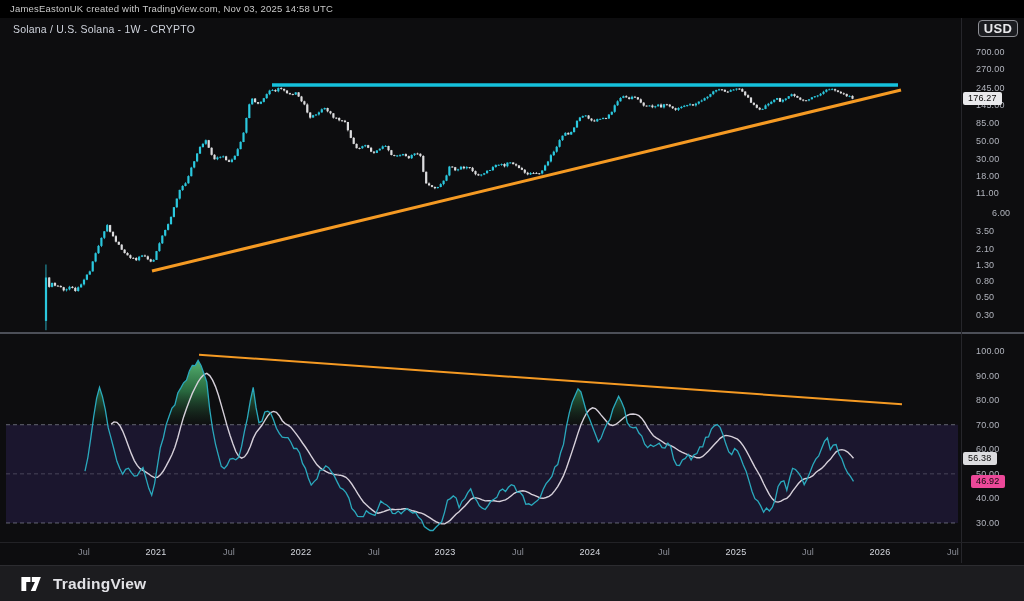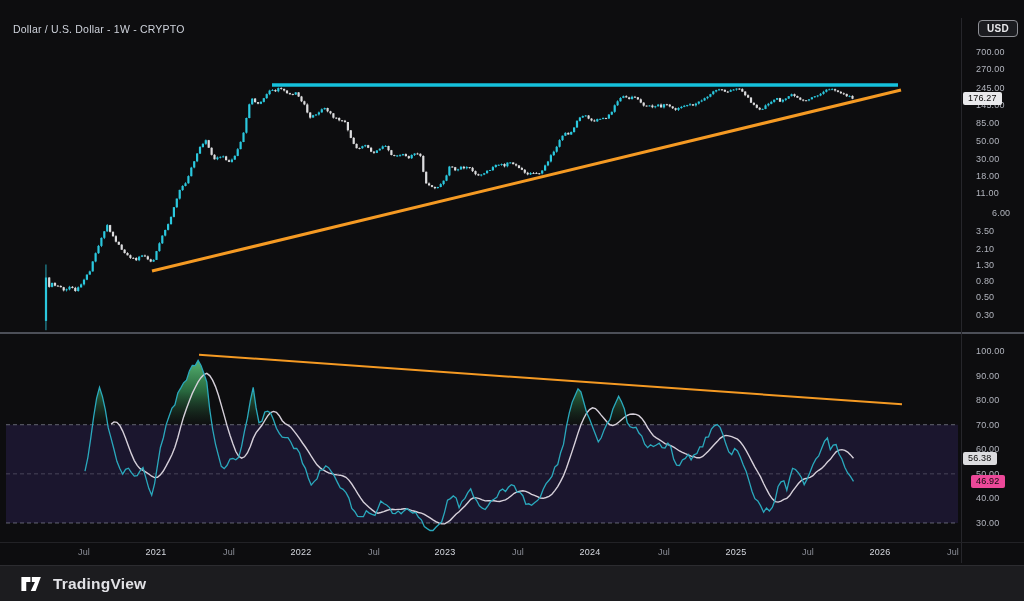--- a/index.html
+++ b/index.html
@@ -14,21 +14,21 @@
     background:#000; z-index:5; color:#c9c9c9; font-size:9.5px;
     line-height:18px; padding-left:10px; letter-spacing:.2px;
   }
   .symbol-title {
     position:absolute; left:13px; top:23px; z-index:4;
     color:#cfd3dc; font-size:10.5px; letter-spacing:.2px;
   }
   .usd-button {
     position:absolute; left:978px; top:20px; width:40px; height:17px; z-index:4;
     background:#1b1c20; border:1px solid #8f9096; border-radius:4px;
-    color:#e9e9ec; font-size:10px; font-weight:bold; text-align:center;
+    color:#e9e9ec; font-size:13px; font-weight:bold; text-align:center;
     line-height:15px; letter-spacing:.3px; cursor:pointer;
   }
   #chart-svg { position:absolute; left:0; top:0; z-index:1; }
   .price-axis {
     position:absolute; left:962px; top:18px; width:62px; height:545px; z-index:2;
     cursor:ns-resize;
   }
   .axis-tick {
     position:absolute; left:14px; color:#b2b5be; font-size:9px; letter-spacing:.2px;
     white-space:nowrap;
@@ -55,20 +55,23 @@
     background:#1c1c1f; border-top:1px solid #2c2c30;
     display:flex; align-items:center; padding-left:20px;
   }
   .tv-logo { width:25px; height:20px; margin-right:8px; }
   .brand-text { color:#e2e2e6; font-size:15.5px; font-weight:bold; letter-spacing:.2px; }
 </style>
 </head>
 <body>
 
 <div id="stage">
+  <div class="attribution-bar">
+    <span>JamesEastonUK created with TradingView.com, Nov 03, 2025 14:58 UTC</span>
+  </div>
 
   <svg id="chart-svg" width="1024" height="601">
       <defs>
         <linearGradient id="gGrad" gradientUnits="userSpaceOnUse" x1="0" y1="351" x2="0" y2="424.713">
           <stop offset="0%" stop-color="#6fd98b" stop-opacity="0.95"></stop>
           <stop offset="55%" stop-color="#3aa35d" stop-opacity="0.6"></stop>
           <stop offset="100%" stop-color="#234a30" stop-opacity="0.05"></stop>
         </linearGradient>
       </defs>
       <rect x="6" y="424.713" width="952" height="98.28400000000005" fill="rgba(106,76,210,0.16)"></rect>
@@ -639,21 +642,21 @@
       <line x1="272" y1="84.90462183292898" x2="898" y2="84.90462183292898" stroke="#15c1dc" stroke-width="3.5"></line>
       <path d="M92.6,424.7 L93.7,416.5 L96.6,398.4 L99.5,387.3 L102.4,396.4 L105.3,409.6 L107.7,424.7 Z M166.2,424.7 L166.2,424.6 L169.1,416.2 L172.0,408.0 L174.9,405.0 L177.8,393.0 L180.7,388.1 L183.6,382.8 L186.5,380.2 L189.4,370.9 L192.3,365.5 L195.2,365.6 L198.1,360.3 L201.0,365.5 L203.9,373.5 L206.8,382.1 L209.7,409.2 L212.0,424.7 Z M245.9,424.7 L247.4,418.2 L250.3,400.8 L253.2,387.4 L256.1,407.9 L259.0,422.7 L261.9,421.3 L264.8,412.0 L267.7,411.1 L270.6,413.0 L273.5,419.7 L275.2,424.7 Z M566.8,424.7 L569.3,412.8 L572.2,402.1 L575.1,395.4 L578.0,388.8 L580.9,391.9 L583.8,402.2 L586.7,412.7 L589.6,419.0 L591.8,424.7 Z M606.5,424.7 L607.0,423.7 L609.9,419.6 L612.8,409.3 L615.7,402.7 L618.6,396.3 L621.5,401.8 L624.4,409.0 L627.3,422.7 L628.7,424.7 Z M717.0,424.7 L717.2,424.6 L717.3,424.7 Z " fill="url(#gGrad)"></path>
       <path d="M111.1,424.1 L114.0,421.9 L116.9,422.3 L119.8,425.4 L122.7,431.1 L125.6,438.2 L128.5,446.3 L131.4,453.9 L134.3,460.6 L137.2,465.4 L140.1,468.6 L143.0,470.4 L145.9,472.1 L148.8,474.0 L151.7,476.2 L154.6,477.6 L157.5,477.3 L160.4,474.8 L163.3,471.0 L166.2,465.9 L169.1,460.4 L172.0,454.5 L174.9,447.2 L177.8,437.7 L180.7,426.9 L183.6,416.9 L186.5,408.4 L189.4,400.7 L192.3,393.4 L195.2,387.5 L198.1,381.9 L201.0,377.7 L203.9,374.5 L206.8,373.4 L209.7,375.6 L212.6,380.2 L215.5,386.6 L218.4,395.0 L221.3,405.1 L224.2,415.4 L227.1,425.9 L230.0,435.2 L232.9,443.7 L235.8,451.5 L238.7,456.3 L241.6,458.1 L244.5,456.8 L247.4,453.0 L250.3,446.5 L253.2,438.4 L256.1,432.6 L259.0,429.0 L261.9,425.3 L264.8,420.5 L267.7,415.9 L270.6,412.5 L273.5,411.4 L276.4,412.4 L279.3,415.7 L282.2,420.7 L285.1,423.6 L288.0,425.1 L290.9,427.2 L293.8,430.9 L296.7,434.6 L299.6,438.6 L302.5,443.0 L305.4,447.0 L308.3,451.4 L311.2,456.2 L314.1,460.6 L317.0,464.8 L319.9,467.6 L322.8,469.7 L325.7,471.4 L328.6,472.9 L331.5,473.7 L334.4,474.5 L337.3,474.9 L340.2,475.2 L343.1,476.0 L346.0,477.3 L348.9,480.1 L351.8,484.0 L354.7,488.5 L357.6,493.4 L360.5,497.9 L363.4,502.0 L366.3,504.8 L369.2,507.4 L372.1,509.9 L375.0,512.1 L377.9,513.2 L380.8,512.5 L383.7,511.6 L386.6,510.5 L389.5,509.6 L392.4,509.3 L395.3,509.6 L398.2,509.4 L401.1,509.3 L404.0,508.8 L406.9,508.8 L409.8,509.8 L412.7,510.8 L415.6,511.5 L418.5,512.5 L421.4,513.1 L424.3,514.4 L427.2,516.2 L430.1,517.8 L433.0,519.8 L435.9,521.7 L438.8,523.0 L441.7,523.9 L444.6,523.9 L447.5,522.2 L450.4,520.1 L453.3,517.0 L456.2,514.0 L459.1,511.7 L462.0,508.8 L464.9,505.9 L467.8,502.7 L470.7,499.4 L473.6,497.8 L476.5,497.9 L479.4,498.6 L482.3,499.8 L485.2,500.9 L488.1,500.7 L491.0,500.7 L493.9,500.8 L496.8,501.3 L499.7,501.5 L502.6,500.7 L505.5,499.9 L508.4,498.0 L511.3,495.7 L514.2,493.3 L517.1,491.9 L520.0,491.1 L522.9,490.7 L525.8,491.4 L528.7,492.7 L531.6,494.3 L534.5,495.4 L537.4,496.7 L540.3,498.0 L543.2,498.3 L546.1,497.5 L549.0,496.3 L551.9,494.3 L554.8,490.6 L557.7,486.7 L560.6,481.4 L563.5,475.6 L566.4,468.2 L569.3,459.8 L572.2,451.1 L575.1,442.3 L578.0,433.1 L580.9,424.7 L583.8,418.2 L586.7,413.0 L589.6,409.6 L592.5,407.8 L595.4,408.6 L598.3,411.5 L601.2,415.1 L604.1,418.5 L607.0,422.0 L609.9,424.8 L612.8,425.5 L615.7,424.5 L618.6,422.2 L621.5,419.7 L624.4,417.2 L627.3,415.3 L630.2,414.2 L633.1,414.0 L636.0,414.4 L638.9,415.7 L641.8,418.4 L644.7,422.5 L647.6,427.6 L650.5,431.9 L653.4,435.7 L656.3,437.9 L659.2,439.6 L662.1,441.5 L665.0,443.6 L667.9,444.6 L670.8,445.7 L673.7,447.2 L676.6,449.0 L679.5,451.0 L682.4,452.4 L685.3,453.7 L688.2,454.8 L691.1,456.1 L694.0,456.7 L696.9,457.8 L699.8,457.8 L702.7,456.5 L705.6,453.8 L708.5,450.9 L711.4,447.8 L714.3,444.6 L717.2,441.6 L720.1,438.3 L723.0,436.3 L725.9,435.4 L728.8,435.9 L731.7,436.7 L734.6,437.8 L737.5,439.2 L740.4,442.0 L743.3,445.9 L746.2,450.6 L749.1,456.0 L752.0,461.6 L754.9,467.1 L757.8,472.0 L760.7,477.1 L763.6,483.5 L766.5,489.2 L769.4,494.6 L772.3,498.8 L775.2,501.6 L778.1,502.1 L781.0,501.2 L783.9,499.4 L786.8,498.3 L789.7,495.6 L792.6,491.2 L795.5,487.3 L798.4,483.5 L801.3,480.5 L804.2,479.0 L807.1,478.2 L810.0,477.3 L812.9,475.7 L815.8,472.5 L818.7,470.3 L821.6,468.4 L824.5,465.6 L827.4,462.1 L830.3,459.3 L833.2,455.4 L836.1,451.9 L839.0,450.1 L841.9,449.6 L844.8,450.4 L847.7,452.1 L850.6,454.9 L853.5,458.2 " fill="none" stroke="#d6d0da" stroke-width="1.4"></path>
       <path d="M85.0,471.2 L87.9,457.3 L90.8,437.8 L93.7,416.5 L96.6,398.4 L99.5,387.3 L102.4,396.4 L105.3,409.6 L108.2,427.7 L111.1,438.4 L114.0,449.5 L116.9,461.3 L119.8,468.6 L122.7,474.2 L125.6,469.3 L128.5,468.2 L131.4,472.6 L134.3,476.1 L137.2,475.6 L140.1,470.8 L143.0,467.5 L145.9,477.9 L148.8,488.3 L151.7,495.3 L154.6,483.6 L157.5,465.4 L160.4,447.5 L163.3,438.0 L166.2,424.6 L169.1,416.2 L172.0,408.0 L174.9,405.0 L177.8,393.0 L180.7,388.1 L183.6,382.8 L186.5,380.2 L189.4,370.9 L192.3,365.5 L195.2,365.6 L198.1,360.3 L201.0,365.5 L203.9,373.5 L206.8,382.1 L209.7,409.2 L212.6,429.0 L215.5,444.1 L218.4,455.4 L221.3,466.3 L224.2,468.6 L227.1,465.3 L230.0,459.0 L232.9,458.5 L235.8,459.8 L238.7,457.3 L241.6,446.4 L244.5,431.1 L247.4,418.2 L250.3,400.8 L253.2,387.4 L256.1,407.9 L259.0,422.7 L261.9,421.3 L264.8,412.0 L267.7,411.1 L270.6,413.0 L273.5,419.7 L276.4,428.3 L279.3,433.4 L282.2,437.2 L285.1,437.6 L288.0,437.6 L290.9,442.2 L293.8,448.5 L296.7,448.5 L299.6,453.0 L302.5,463.4 L305.4,468.3 L308.3,478.0 L311.2,485.1 L314.1,481.6 L317.0,478.9 L319.9,470.2 L322.8,469.9 L325.7,465.8 L328.6,467.7 L331.5,471.8 L334.4,476.1 L337.3,482.1 L340.2,487.8 L343.1,489.3 L346.0,492.6 L348.9,498.1 L351.8,508.4 L354.7,511.5 L357.6,516.4 L360.5,516.7 L363.4,516.7 L366.3,510.8 L369.2,513.1 L372.1,514.3 L375.0,515.4 L377.9,508.5 L380.8,501.1 L383.7,503.5 L386.6,505.0 L389.5,507.6 L392.4,513.4 L395.3,513.6 L398.2,511.1 L401.1,513.8 L404.0,510.9 L406.9,508.5 L409.8,510.9 L412.7,513.0 L415.6,512.4 L418.5,517.3 L421.4,519.8 L424.3,526.6 L427.2,528.6 L430.1,530.5 L433.0,530.5 L435.9,527.2 L438.8,524.6 L441.7,521.8 L444.6,512.1 L447.5,500.2 L450.4,498.6 L453.3,495.9 L456.2,498.1 L459.1,507.7 L462.0,501.3 L464.9,498.4 L467.8,492.7 L470.7,488.8 L473.6,496.7 L476.5,500.3 L479.4,505.8 L482.3,508.2 L485.2,509.5 L488.1,505.6 L491.0,501.1 L493.9,499.3 L496.8,497.4 L499.7,491.0 L502.6,489.1 L505.5,491.6 L508.4,487.3 L511.3,484.7 L514.2,485.8 L517.1,492.1 L520.0,492.4 L522.9,495.7 L525.8,504.3 L528.7,503.8 L531.6,505.3 L534.5,502.7 L537.4,500.6 L540.3,497.1 L543.2,489.3 L546.1,483.6 L549.0,480.3 L551.9,476.4 L554.8,467.1 L557.7,464.6 L560.6,452.8 L563.5,444.4 L566.4,426.6 L569.3,412.8 L572.2,402.1 L575.1,395.4 L578.0,388.8 L580.9,391.9 L583.8,402.2 L586.7,412.7 L589.6,419.0 L592.5,426.7 L595.4,434.2 L598.3,441.9 L601.2,437.8 L604.1,429.9 L607.0,423.7 L609.9,419.6 L612.8,409.3 L615.7,402.7 L618.6,396.3 L621.5,401.8 L624.4,409.0 L627.3,422.7 L630.2,426.8 L633.1,427.9 L636.0,427.3 L638.9,433.0 L641.8,436.1 L644.7,444.1 L647.6,447.6 L650.5,444.8 L653.4,446.6 L656.3,445.0 L659.2,443.2 L662.1,447.7 L665.0,448.0 L667.9,443.2 L670.8,446.8 L673.7,459.3 L676.6,465.1 L679.5,465.5 L682.4,460.0 L685.3,458.4 L688.2,454.4 L691.1,459.9 L694.0,454.8 L696.9,453.5 L699.8,446.8 L702.7,446.9 L705.6,437.4 L708.5,436.9 L711.4,429.0 L714.3,425.9 L717.2,424.6 L720.1,427.4 L723.0,434.7 L725.9,444.1 L728.8,451.9 L731.7,454.6 L734.6,448.5 L737.5,450.9 L740.4,457.3 L743.3,465.1 L746.2,471.6 L749.1,481.1 L752.0,491.2 L754.9,498.7 L757.8,501.0 L760.7,505.9 L763.6,512.2 L766.5,508.0 L769.4,511.0 L772.3,507.4 L775.2,499.6 L778.1,486.4 L781.0,481.8 L783.9,480.8 L786.8,490.3 L789.7,478.0 L792.6,468.4 L795.5,469.5 L798.4,472.8 L801.3,477.2 L804.2,484.6 L807.1,479.1 L810.0,472.2 L812.9,464.7 L815.8,459.1 L818.7,456.0 L821.6,448.6 L824.5,441.4 L827.4,438.0 L830.3,449.7 L833.2,445.1 L836.1,444.6 L839.0,454.1 L841.9,459.0 L844.8,467.2 L847.7,473.0 L850.6,476.7 L853.5,481.4" fill="none" stroke="#2aa9bd" stroke-width="1.3"></path>
       <line x1="199" y1="354.68565" x2="902" y2="404.31907" stroke="#f59a23" stroke-width="2"></line>
       <line x1="0" y1="333" x2="1024" y2="333" stroke="#4c4f58" stroke-width="2"></line>
       <line x1="961.5" y1="18" x2="961.5" y2="563" stroke="#26262b" stroke-width="1"></line>
       <line x1="0" y1="542.5" x2="1024" y2="542.5" stroke="#222226" stroke-width="1"></line>
     </svg>
 
-  <div class="symbol-title">Dollar / U.S. Dollar - 1W - CRYPTO</div>
+  <div class="symbol-title">Solana / U.S. Solana - 1W - CRYPTO</div>
   <div class="usd-button">USD</div>
 
   <div class="price-axis" id="price-axis">
     <div class="axis-badge badge-price" id="price-badge" style="top: 74.2159px;">176.27</div>
     <div class="axis-badge badge-ma" id="ma-badge" style="top: 433.679px;">56.38</div>
     <div class="axis-badge badge-rsi" id="rsi-badge" style="top: 456.923px;">46.92</div>
   <span class="axis-tick" style="top: 29.0002px;">700.00</span>
       <span class="axis-tick" style="top: 46.3044px;">270.00</span>
       <span class="axis-tick" style="top: 64.5628px;">245.00</span>
       <span class="axis-tick" style="top: 82.3311px;">145.00</span>

